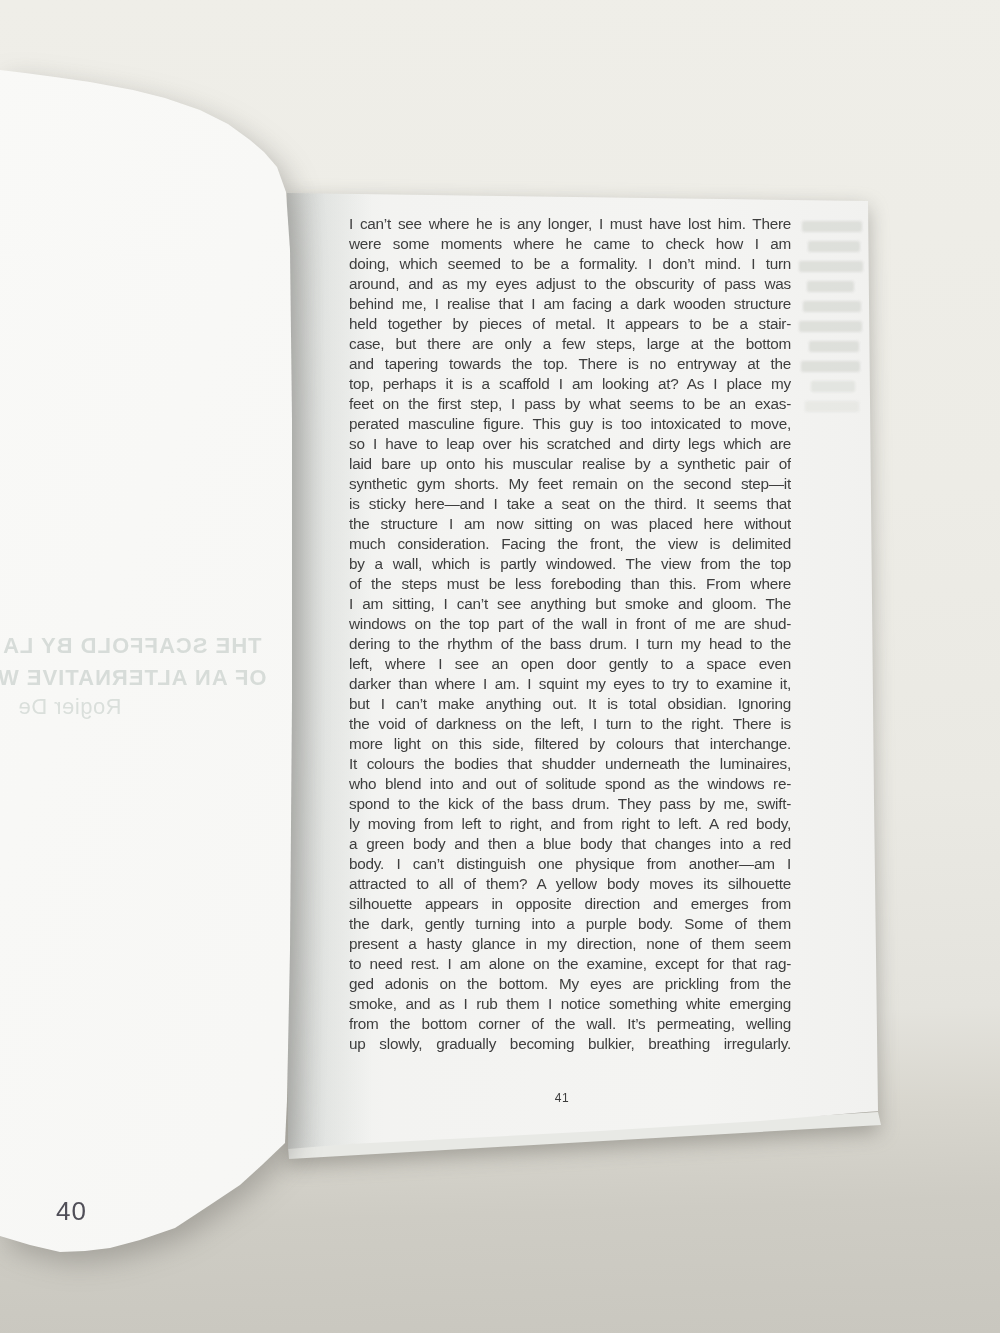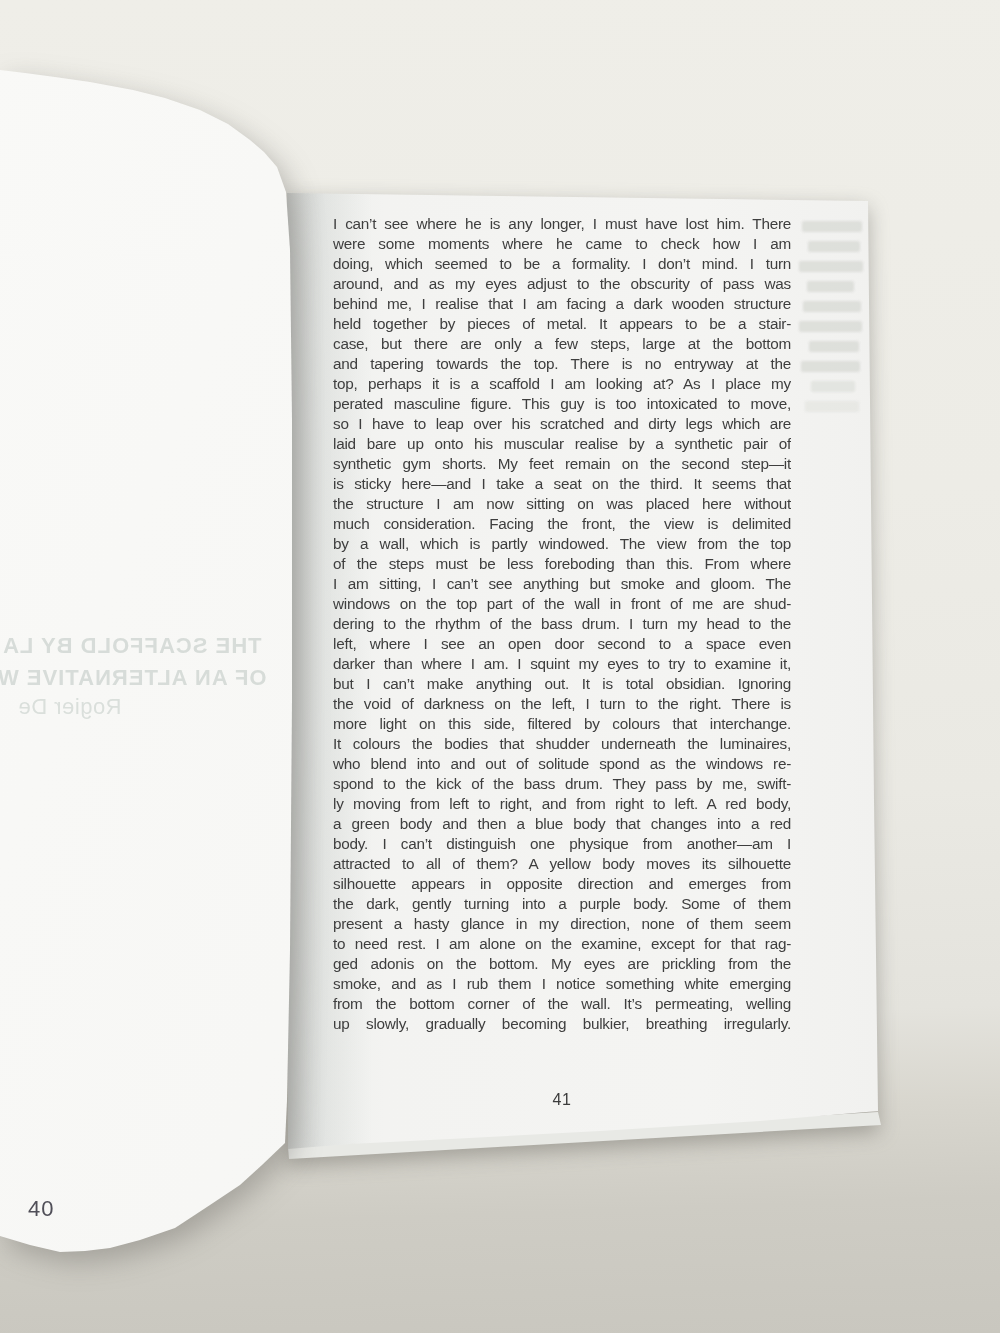--- a/index.html
+++ b/index.html
@@ -31,24 +31,24 @@
   }
   .gutter-shade{
     position:absolute;left:287px;top:190px;width:85px;height:960px;
     background:linear-gradient(90deg,rgba(122,124,119,.28),rgba(122,124,119,.10) 45%,rgba(122,124,119,0) 100%);
   }
   .text-block{
     position:absolute;left:333px;top:214px;width:458px;
     font-size:15.3px;line-height:20px;letter-spacing:-0.25px;word-spacing:-0.6px;
     color:#3e3e3e;
   }
-  .text-block .line{text-align:justify;text-align-last:justify;height:20px;overflow:hidden;}
+  .text-block .line{text-align:justify;text-align-last:justify;height:20px;overflow:hidden;margin-left:16px;}
   .pagenum-right{
     position:absolute;left:333px;top:1091px;width:458px;text-align:center;
-    font-size:16px;color:#3c3c3c;letter-spacing:.5px;
+    font-size:12px;color:#3c3c3c;letter-spacing:.5px;
   }
   
   .margin-showthrough{position:absolute;left:799px;top:221px;width:70px;filter:blur(1.3px);opacity:.8;}
   .margin-showthrough i{display:block;height:11px;margin:0 0 9px 0;background:#d9dbd6;border-radius:2px;}
   .margin-showthrough i:nth-child(1){width:60px;margin-left:3px;}
   .margin-showthrough i:nth-child(2){width:52px;margin-left:9px;}
   .margin-showthrough i:nth-child(3){width:64px;}
   .margin-showthrough i:nth-child(4){width:47px;margin-left:8px;}
   .margin-showthrough i:nth-child(5){width:58px;margin-left:4px;}
   .margin-showthrough i:nth-child(6){width:63px;}
@@ -70,22 +70,22 @@
   
   .mirror-line{
     position:absolute;transform:scaleX(-1);white-space:nowrap;
     color:#d2d8d4;filter:blur(.7px);opacity:.85;
     font-size:22px;font-weight:700;letter-spacing:1px;
   }
   .mirror-l1{right:738px;top:633px;}
   .mirror-l2{right:733px;top:665px;}
   .mirror-l3{right:878px;top:694px;font-weight:400;letter-spacing:.5px;color:#d5dbd7;}
   .pagenum-left{
-    position:absolute;left:28px;top:1196px;
-    font-size:22px;color:#504f58;letter-spacing:1px;
+    position:absolute;left:56px;top:1196px;
+    font-size:26px;color:#504f58;letter-spacing:1px;
   }
 </style>
 </head>
 <body>
 
 <div class="layer">
 
   <div class="wrap wrap-right">
     <div class="layer stack-edge"></div>
     <div class="layer right-page">
@@ -93,33 +93,34 @@
       <div class="text-block">
           <div class="line">I can’t see where he is any longer, I must have lost him. There</div>
           <div class="line">were some moments where he came to check how I am</div>
           <div class="line">doing, which seemed to be a formality. I don’t mind. I turn</div>
           <div class="line">around, and as my eyes adjust to the obscurity of pass was</div>
           <div class="line">behind me, I realise that I am facing a dark wooden structure</div>
           <div class="line">held together by pieces of metal. It appears to be a stair-</div>
           <div class="line">case, but there are only a few steps, large at the bottom</div>
           <div class="line">and tapering towards the top. There is no entryway at the</div>
           <div class="line">top, perhaps it is a scaffold I am looking at? As I place my</div>
+          <div class="line">feet on the first step, I pass by what seems to be an exas-</div>
           <div class="line">perated masculine figure. This guy is too intoxicated to move,</div>
           <div class="line">so I have to leap over his scratched and dirty legs which are</div>
           <div class="line">laid bare up onto his muscular realise by a synthetic pair of</div>
           <div class="line">synthetic gym shorts. My feet remain on the second step—it</div>
           <div class="line">is sticky here—and I take a seat on the third. It seems that</div>
           <div class="line">the structure I am now sitting on was placed here without</div>
           <div class="line">much consideration. Facing the front, the view is delimited</div>
           <div class="line">by a wall, which is partly windowed. The view from the top</div>
           <div class="line">of the steps must be less foreboding than this. From where</div>
           <div class="line">I am sitting, I can’t see anything but smoke and gloom. The</div>
           <div class="line">windows on the top part of the wall in front of me are shud-</div>
           <div class="line">dering to the rhythm of the bass drum. I turn my head to the</div>
-          <div class="line">left, where I see an open door second to a space even</div>
+          <div class="line">left, where I see an open door gently to a space even</div>
           <div class="line">darker than where I am. I squint my eyes to try to examine it,</div>
           <div class="line">but I can’t make anything out. It is total obsidian. Ignoring</div>
           <div class="line">the void of darkness on the left, I turn to the right. There is</div>
           <div class="line">more light on this side, filtered by colours that interchange.</div>
           <div class="line">It colours the bodies that shudder underneath the luminaires,</div>
           <div class="line">who blend into and out of solitude spond as the windows re-</div>
           <div class="line">spond to the kick of the bass drum. They pass by me, swift-</div>
           <div class="line">ly moving from left to right, and from right to left. A red body,</div>
           <div class="line">a green body and then a blue body that changes into a red</div>
           <div class="line">body. I can’t distinguish one physique from another—am I</div>

